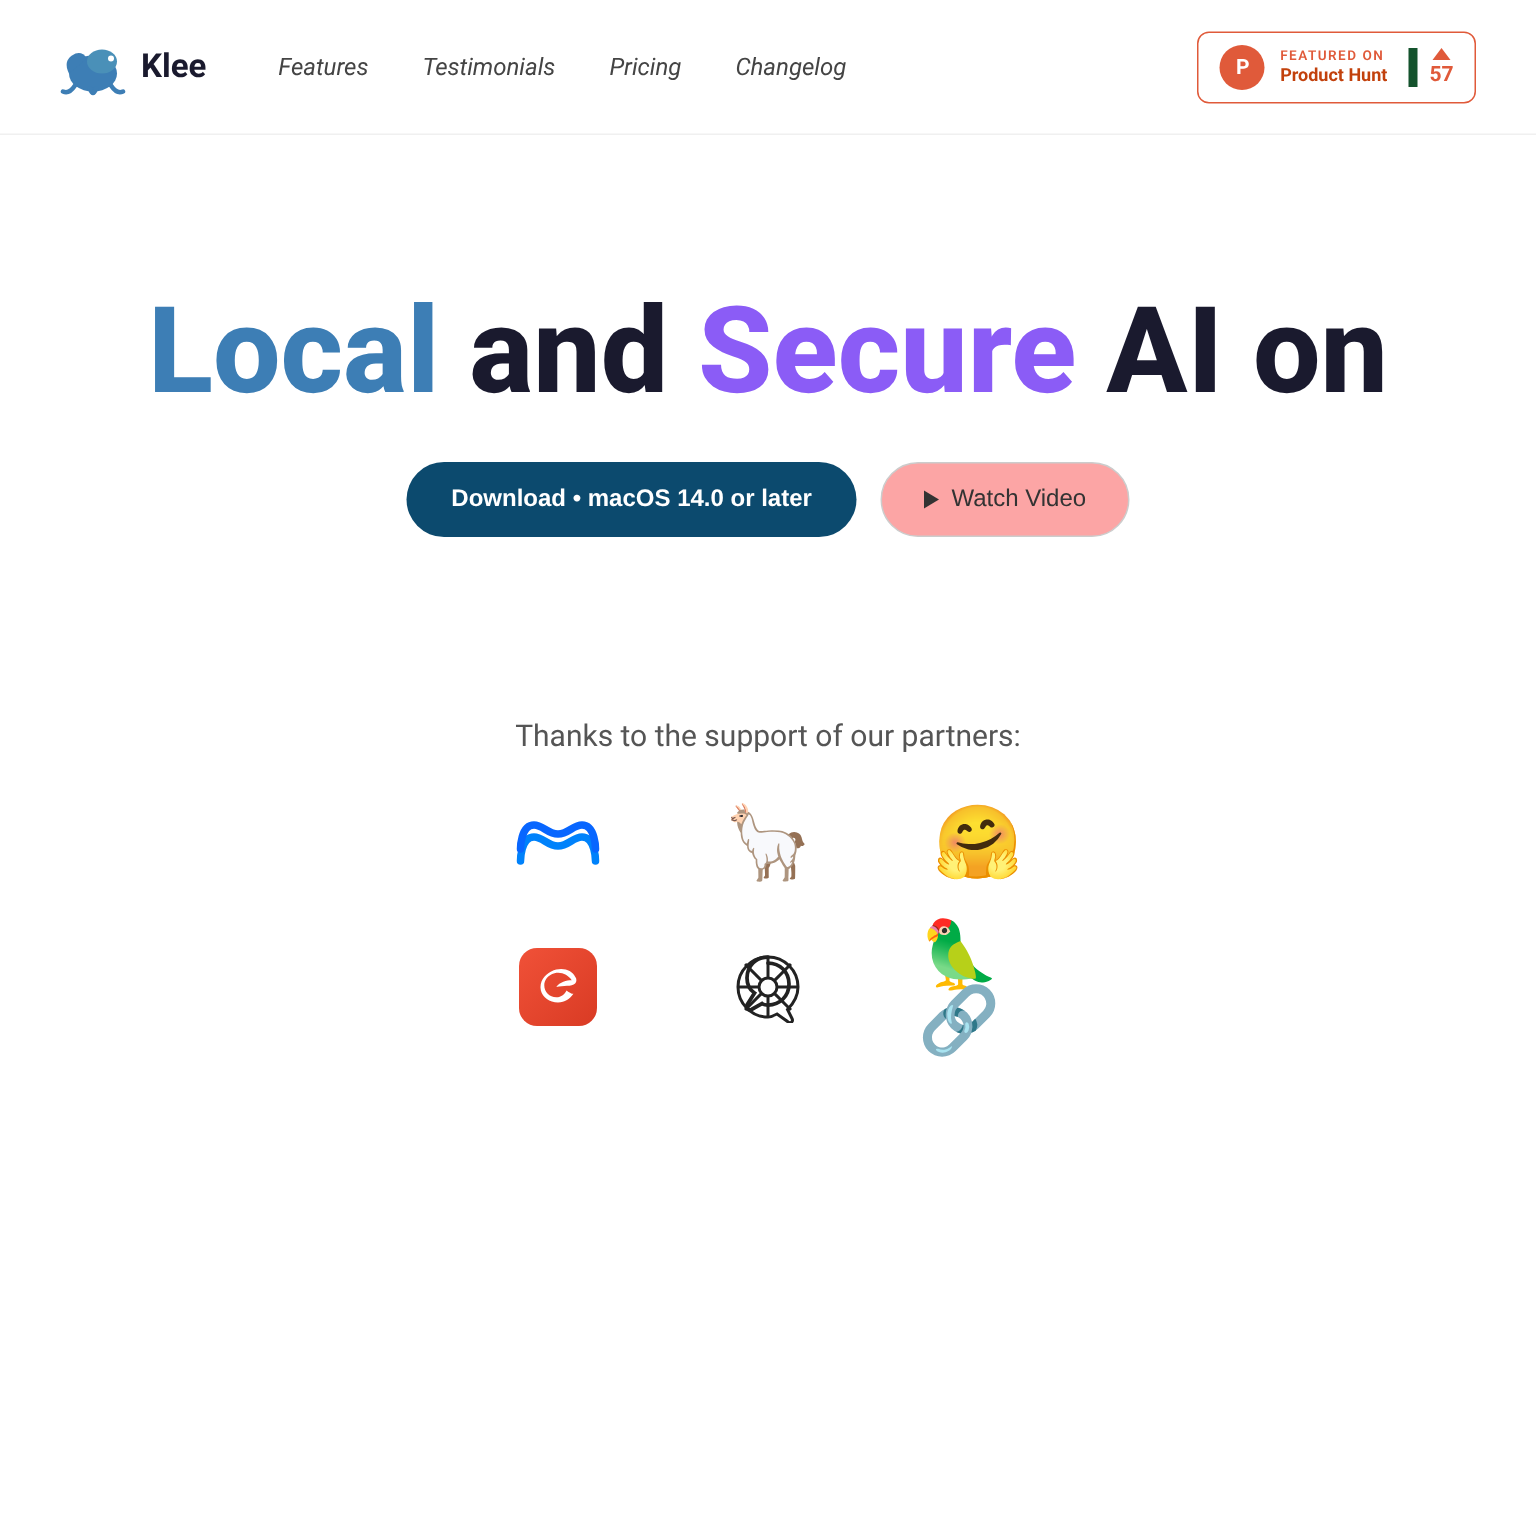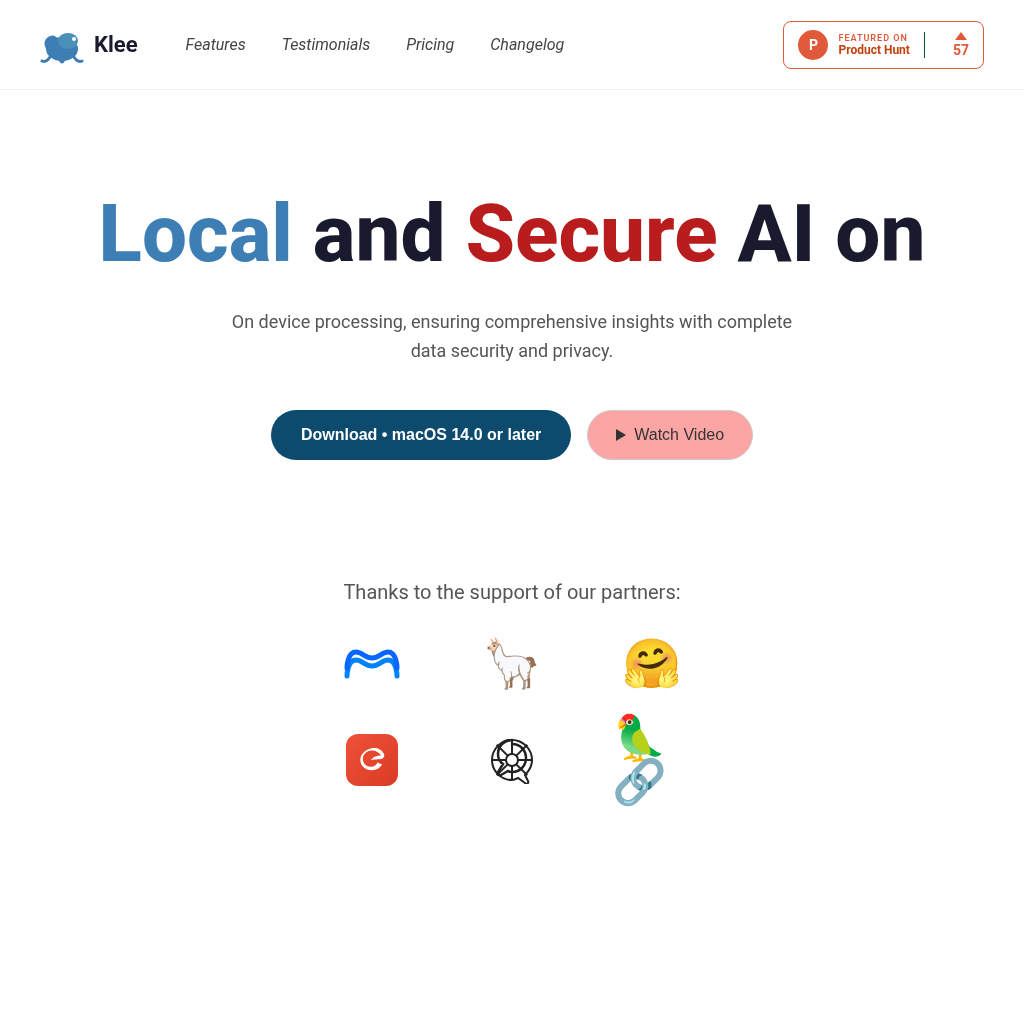--- a/index.html
+++ b/index.html
@@ -97,22 +97,22 @@
     .ph-name {
       font-size: 12px;
       font-weight: 700;
       color: #c2410c;
     }
 
     .ph-votes {
       display: flex;
       flex-direction: column;
       align-items: center;
-      border-left: 1px solid #14532d;
-      padding-left: 28px;
+      border-left: 6px solid #14532d;
+      padding-left: 8px;
       margin-left: 4px;
     }
 
     .ph-triangle {
       width: 0;
       height: 0;
       border-left: 6px solid transparent;
       border-right: 6px solid transparent;
       border-bottom: 8px solid #e05a3a;
       margin-bottom: 2px;
@@ -140,21 +140,21 @@
       color: #1a1a2e;
       max-width: 900px;
       margin-bottom: 30px;
     }
 
     .hero-title .highlight-local {
       color: #3d7eb5;
     }
 
     .hero-title .highlight-secure {
-      color: #b91c1c;
+      color: #8b5cf6;
     }
 
     .hero-subtitle {
       font-size: 18px;
       color: #555;
       max-width: 580px;
       line-height: 1.6;
       margin-bottom: 44px;
     }
 
@@ -302,21 +302,20 @@
     </div>
   </div>
 </nav>
 
 <section class="hero">
   <h1 class="hero-title">
     <span class="highlight-local">Local</span><span> and </span><span class="highlight-secure">Secure</span><span> AI on</span>
     <br>
   </h1>
 
-  <p class="hero-subtitle">On device processing, ensuring comprehensive insights with complete data security and privacy.</p>
 
   <div class="cta-row">
     <button class="btn-download">Download • macOS 14.0 or later</button>
     <button class="btn-video">
       <span class="play-icon"></span>
       <span>Watch Video</span>
     </button>
   </div>
 </section>
 

